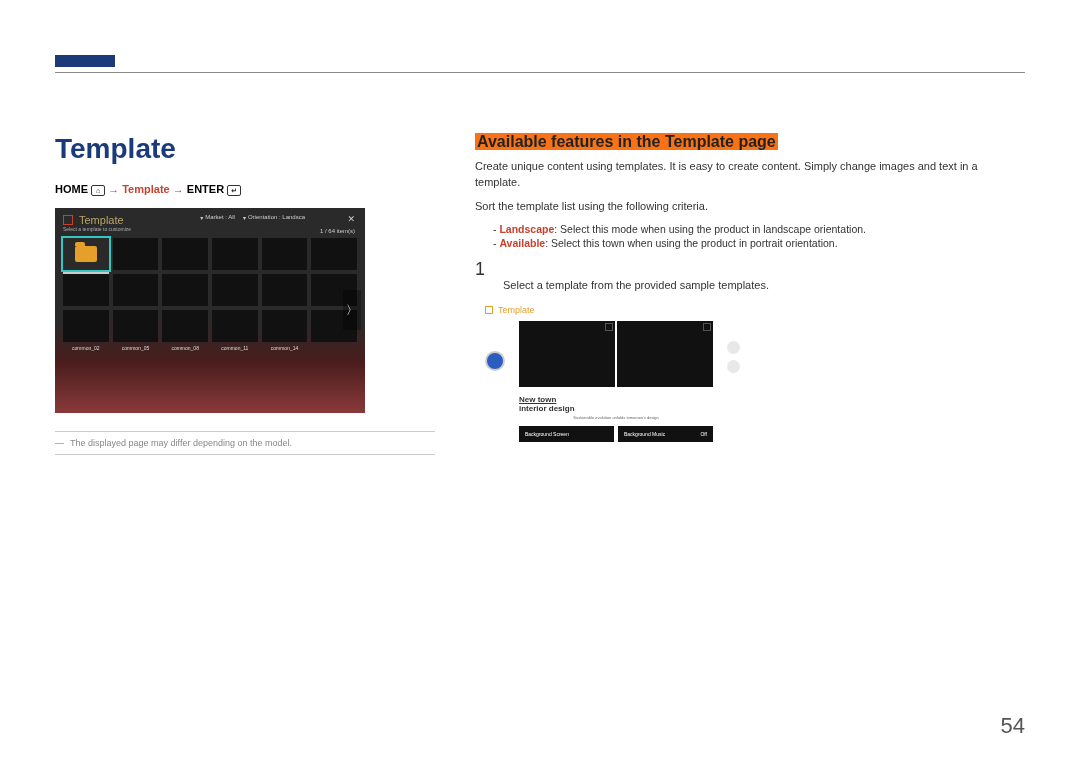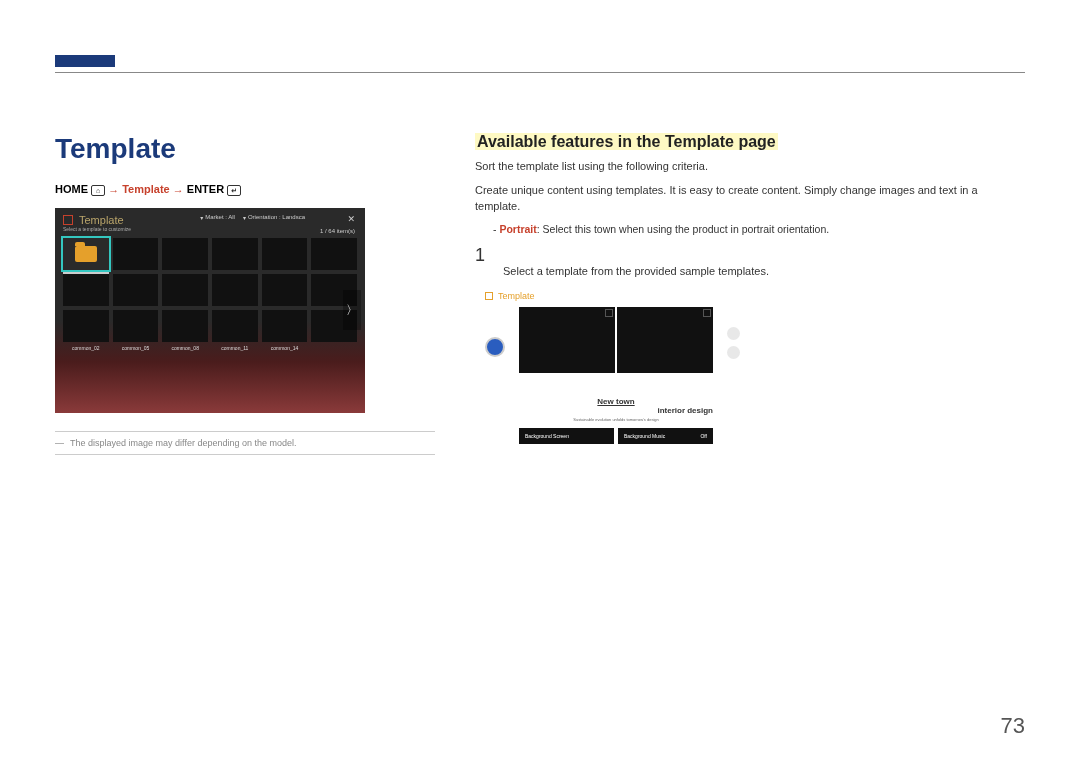--- a/index.html
+++ b/index.html
@@ -106,21 +106,21 @@
   }
   .divider1 { border-top:1px solid #ccc; margin:18px 0 6px 0; width:380px;}
   .note-small { font-size:9px; color:#888; }
   .note-small .dash { color:#888; margin-right:6px;}
   .divider2 { border-top:1px solid #ccc; margin:6px 0 0 0; width:380px;}
 
   h2.section {
     font-size: 16px;
     font-weight: bold;
     color: #222;
-    background: #fef9c3;
+    background: #f97316;
     display: inline;
     padding: 0 2px;
   }
   .para { font-size:11px; color:#333; line-height:1.45; margin-top:8px;}
   .bullets { margin-top:8px; }
   .bullets li { list-style:none; font-size:11px; margin:3px 0 3px 10px; }
   .bullets li:before { content:"• "; color:#333; margin-left:-10px;}
   .bullets li .kw { color:#c7412c; font-weight:bold;}
   .sublist { margin-left:28px; }
   .sublist li { list-style:none; font-size:10.5px; margin:2px 0;}
@@ -134,22 +134,22 @@
   .diagram-title { font-size:9px; color:#e5a02b; display:flex; align-items:center; gap:5px; margin-bottom:6px;}
   .di-square { width:8px;height:8px; border:1px solid #e5a02b;}
   .dg-row { display:flex; align-items:flex-start; gap:14px; }
   .dg-circle { width:20px;height:20px;border-radius:50%; background:#2a5dbf; border:2px solid #ccc; margin-top:30px;}
   .dg-panel { position:relative;}
   .dg-twoscreen { display:flex; gap:2px;}
   .dg-screen { width:96px; height:66px; background:#111; position:relative;}
   .dg-scr-corner { position:absolute; top:2px; right:2px; width:8px; height:8px; border:1px solid #555;}
   .dg-side { display:flex; flex-direction:column; gap:6px; margin-top:20px;}
   .dg-dot { width:13px;height:13px;border-radius:50%; background:#e8e8e8;}
-  .dg-caption { text-align:center; margin-top:24px; font-size:8px; font-weight:bold;text-decoration:underline;}
-  .dg-caption2 { text-align:right; font-size:8px; font-weight:bold;}
+  .dg-caption { text-align:left; margin-top:8px; font-size:8px; font-weight:bold;text-decoration:underline;}
+  .dg-caption2 { text-align:left; font-size:8px; font-weight:bold;}
   .dg-caption3 { text-align:center; font-size:4px; color:#666; margin-top:2px;}
   .dg-bottom { display:flex; gap:4px; margin-top:6px;}
   .dg-bar { flex:1; height:16px; background:#111; color:#fff; display:flex; justify-content:space-between; align-items:center; padding:0 6px; font-size:5px;}
 
   .page-num {
     position:absolute; right:55px; bottom:24px;
     font-size:22px; color:#555;
   }
 </style>
 </head>
@@ -253,35 +253,38 @@
             </div>
         </div>
 
         <div class="ss-arrow">
           <span>〉</span>
         </div>
       </div>
 
       <div class="divider1"></div>
       <div class="note-small">
-        <span class="dash">―</span><span>The displayed image may differ depending on the model.</span>
+        <span class="dash">―</span><span>The displayed page may differ depending on the model.</span>
       </div>
       <div class="divider2"></div>
     </div>
 
     <div class="col-right">
       <h2 class="section">Available features in the Template page</h2>
+      <p class="para">Create unique content using templates. It is easy to create content. Simply change images and text in a template.</p>
       <p class="para">Sort the template list using the following criteria.</p>
-      <p class="para">Create unique content using templates. It is easy to create content. Simply change images and text in a template.</p>
 
       <ul class="bullets">
       </ul>
       <ul class="sublist">
         <li>
-          <span class="kw">Portrait</span><span>: Select this town when using the product in portrait orientation.</span>
+          <span class="kw">Landscape</span><span>: Select this mode when using the product in landscape orientation.</span>
+        </li>
+        <li>
+          <span class="kw">Available</span><span>: Select this town when using the product in portrait orientation.</span>
         </li>
       </ul>
 
       <div class="step">
         <div class="step-num">1</div>
         <div class="step-text">Select a template from the provided sample templates.</div>
       </div>
 
       <div class="diagram">
         <div class="diagram-title">
@@ -315,14 +318,14 @@
           </div>
           <div class="dg-side">
             <div class="dg-dot"></div>
             <div class="dg-dot"></div>
           </div>
         </div>
       </div>
     </div>
   </div>
 
-  <div class="page-num">73</div>
+  <div class="page-num">54</div>
 </div>
 
 </body></html>

